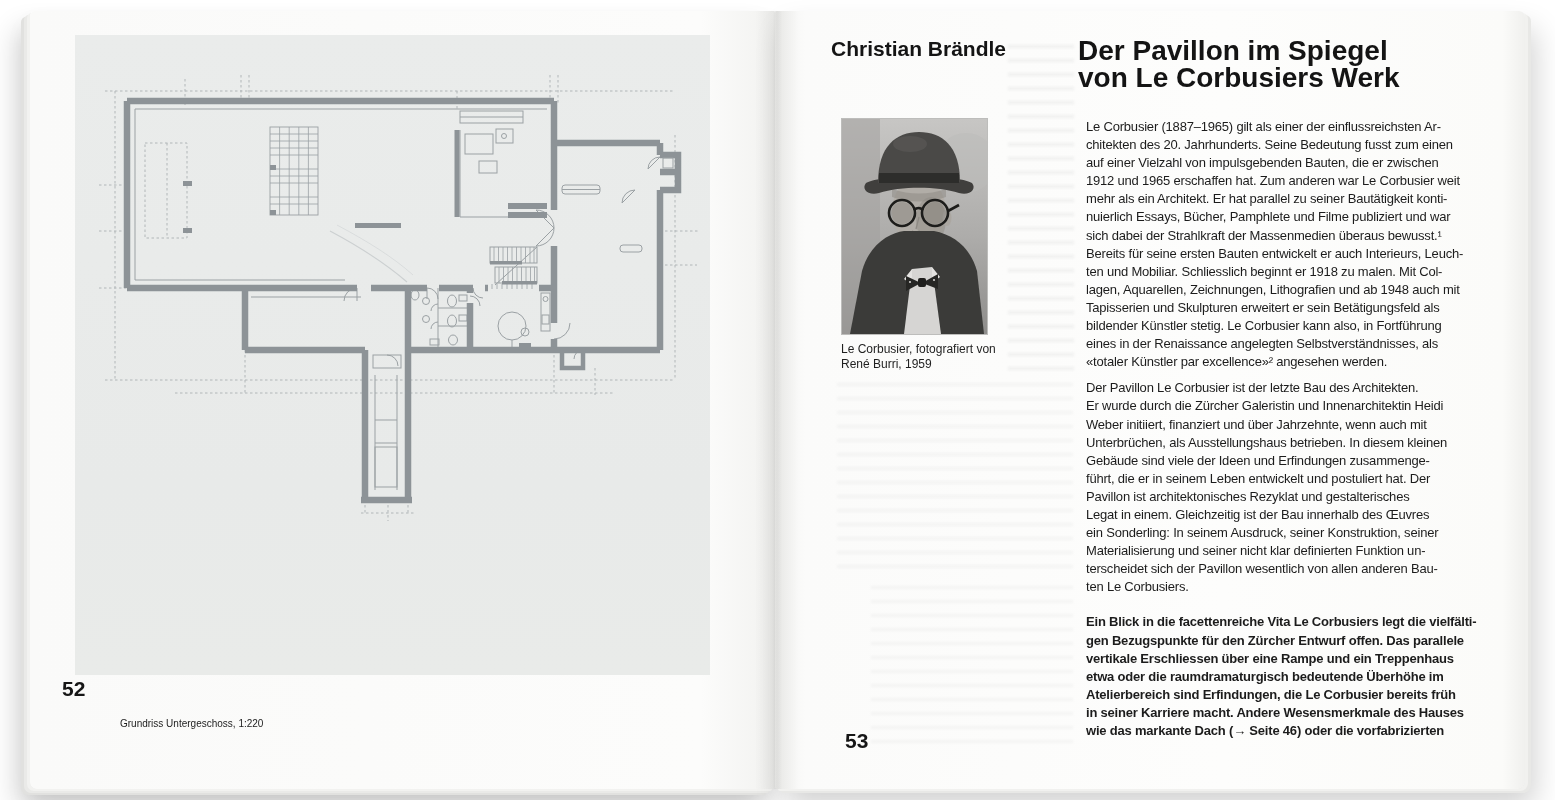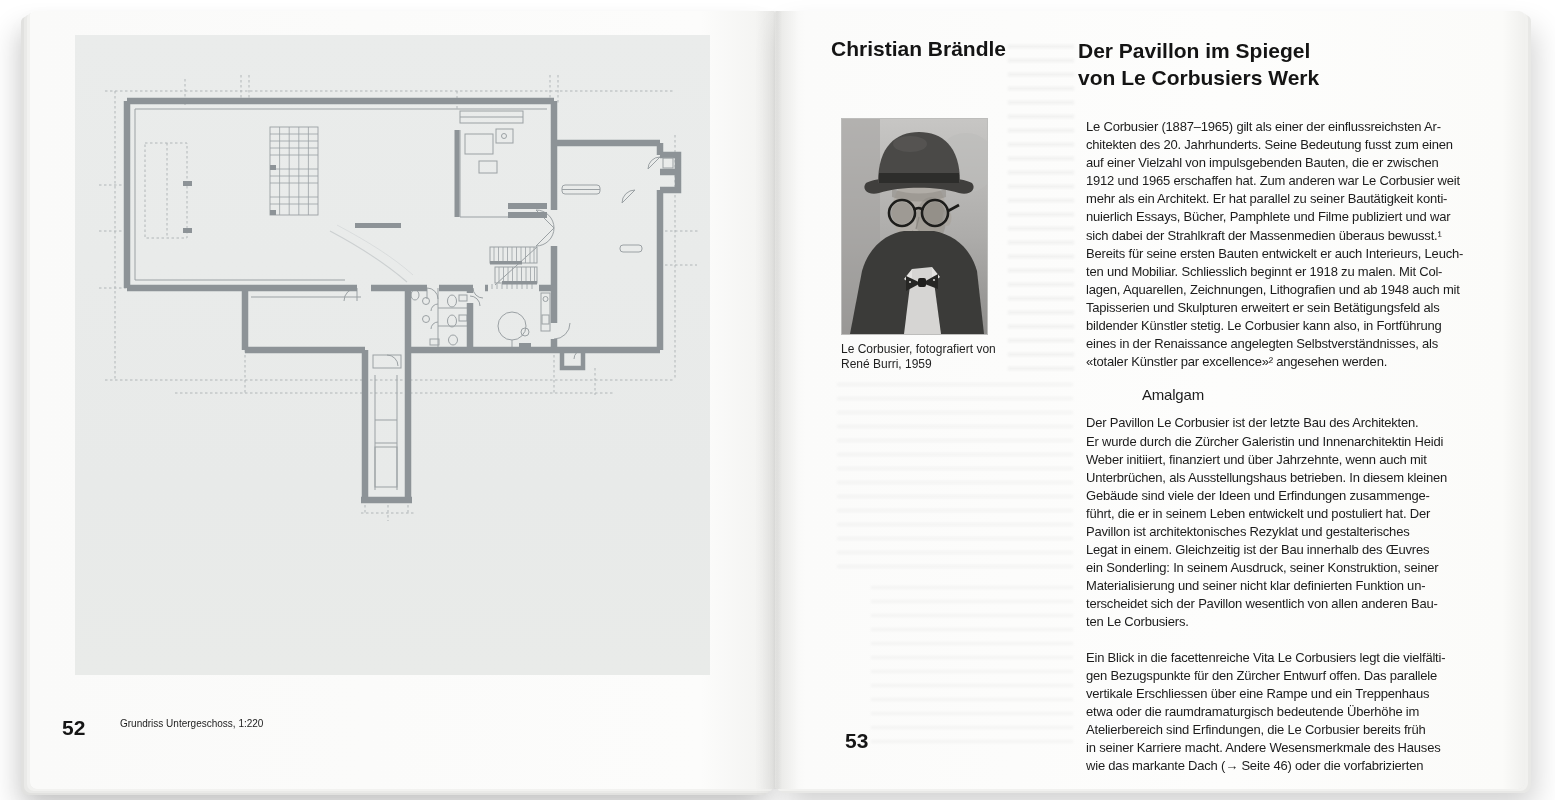--- a/index.html
+++ b/index.html
@@ -12,35 +12,35 @@
     box-shadow:-3px 2px 0 #f2f2f0,-6px 4px 0 #eaeae8,-9px 6px 0 #e1e1df,-14px 18px 28px rgba(0,0,0,.16),0 16px 24px rgba(0,0,0,.10);}
   .page.right{left:745px;width:750px;border-radius:2px 6px 8px 2px;
     background:linear-gradient(90deg,#f3f3f1 0%,#fbfbfa 4%,#fdfdfc 60%,#fbfbf9 97%,#f0f0ee 100%);
     box-shadow:3px 2px 0 #f1f1ef,6px 4px 0 #e8e8e6,10px 18px 30px rgba(0,0,0,.18);}
   .spine{position:absolute;left:725px;top:0;width:44px;height:778px;pointer-events:none;
     background:linear-gradient(90deg,rgba(0,0,0,0) 0%,rgba(0,0,0,.045) 40%,rgba(40,40,40,.10) 50%,rgba(0,0,0,.04) 62%,rgba(0,0,0,0) 100%);}
   
   .plan-panel{position:absolute;left:45px;top:24px;width:635px;height:640px;
     background:linear-gradient(180deg,#eaeceb 0%,#e8eae9 70%,#e9ebe9 100%);}
   .folio{position:absolute;font-size:21px;font-weight:700;color:#161616;letter-spacing:0;}
-  .folio-left{left:32px;top:705px;}
+  .folio-left{left:32px;top:666px;}
   .plan-caption{position:absolute;left:90px;top:707px;font-size:10px;color:#1c1c1c;}
   
   .author{position:absolute;left:56px;top:26px;font-size:21px;font-weight:700;color:#141414;}
-  .title{position:absolute;left:303px;top:26px;font-size:21px;font-weight:700;color:#141414;
+  .title{position:absolute;left:303px;top:26px;font-size:28px;font-weight:700;color:#141414;
     line-height:27px;white-space:pre-line;margin:0;}
   .photo{position:absolute;left:66px;top:107px;width:145px;height:215px;margin:0;
     border:1px solid #bdbdbb;box-sizing:content-box;background:#9a9997;}
   .photo svg{display:block;}
   .photo-caption{position:absolute;left:66px;top:331px;font-size:12px;line-height:14.5px;
     color:#1f1f1f;white-space:pre-line;}
   .column{position:absolute;left:303px;top:99px;width:420px;color:#1c1c1c;}
   .column p{margin:8px;font-size:13px;line-height:18.1px;letter-spacing:-0.2px;white-space:pre;}
   .section-heading{font-size:15px;line-height:18.1px;letter-spacing:-0.2px;margin:15px 0 10px 64px;}
-  .para-3{margin-top:17px !important;}
+  .para-3{margin-top:17px !important;font-weight:bold;}
   .folio-right{left:70px;top:718px;}
   
   .ghost{position:absolute;pointer-events:none;filter:blur(1.4px);
     background:repeating-linear-gradient(180deg,rgba(125,130,132,.14) 0 3px,rgba(0,0,0,0) 3px 14px);}
   .ghost.g1{left:233px;top:34px;width:66px;height:330px;opacity:.8;}
   .ghost.g2{left:62px;top:372px;width:236px;height:190px;opacity:.55;}
   .ghost.g3{left:96px;top:575px;width:202px;height:165px;opacity:.5;}
 </style>
 </head>
 <body>
@@ -229,21 +229,20 @@
 mehr als ein Architekt. Er hat parallel zu seiner Bautätigkeit konti-
 nuierlich Essays, Bücher, Pamphlete und Filme publiziert und war
 sich dabei der Strahlkraft der Massenmedien überaus bewusst.¹
 Bereits für seine ersten Bauten entwickelt er auch Interieurs, Leuch-
 ten und Mobiliar. Schliesslich beginnt er 1918 zu malen. Mit Col-
 lagen, Aquarellen, Zeichnungen, Lithografien und ab 1948 auch mit
 Tapisserien und Skulpturen erweitert er sein Betätigungsfeld als
 bildender Künstler stetig. Le Corbusier kann also, in Fortführung
 eines in der Renaissance angelegten Selbstverständnisses, als
 «totaler Künstler par excellence»² angesehen werden.</p>
-        <div class="section-heading">Amalgam</div>
         <p>Der Pavillon Le Corbusier ist der letzte Bau des Architekten.
 Er wurde durch die Zürcher Galeristin und Innenarchitektin Heidi
 Weber initiiert, finanziert und über Jahrzehnte, wenn auch mit
 Unterbrüchen, als Ausstellungshaus betrieben. In diesem kleinen
 Gebäude sind viele der Ideen und Erfindungen zusammenge-
 führt, die er in seinem Leben entwickelt und postuliert hat. Der
 Pavillon ist architektonisches Rezyklat und gestalterisches
 Legat in einem. Gleichzeitig ist der Bau innerhalb des Œuvres
 ein Sonderling: In seinem Ausdruck, seiner Konstruktion, seiner
 Materialisierung und seiner nicht klar definierten Funktion un-

